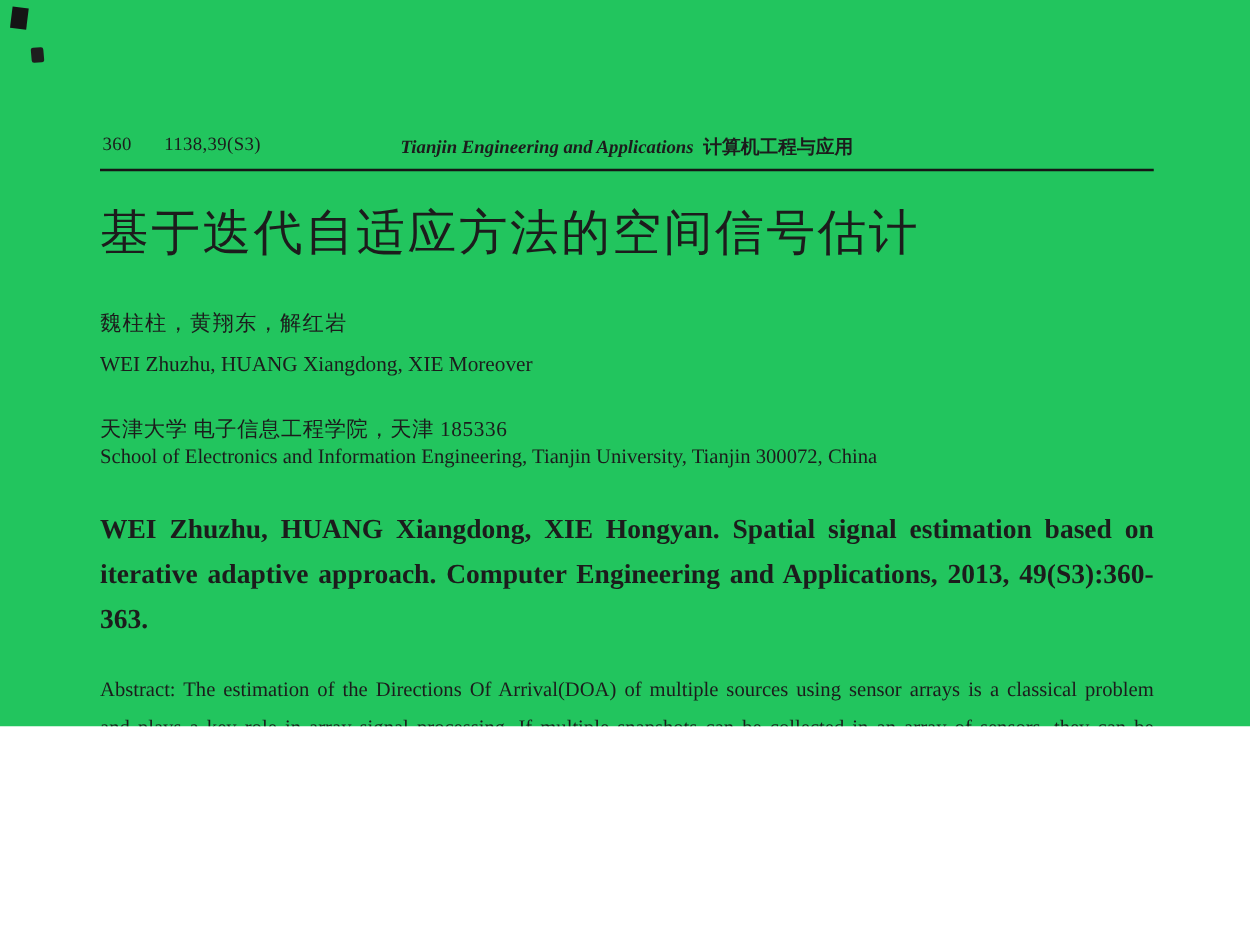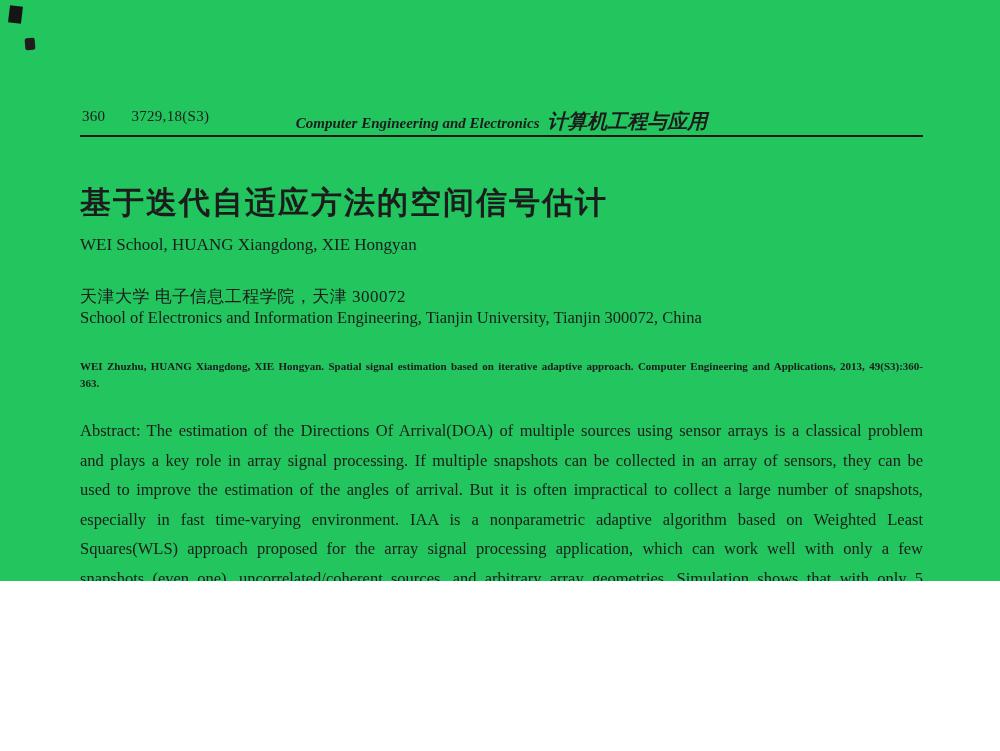--- a/index.html
+++ b/index.html
@@ -80,29 +80,28 @@
     transform: translateX(-50%);
     white-space: nowrap;
   }
   .journal-en {
     font-style: italic;
     font-weight: bold;
     font-size: 15px;
   }
   .journal-zh {
     font-weight: bold;
-    font-size: 20px;
+    font-size: 15px;
     margin-left: 4px;
-    font-style: italic;
   }
   
   .paper-title {
-    margin: 46px 0 0 0;
-    font-size: 31px;
-    font-weight: bold;
+    margin: 30px 0 0 0;
+    font-size: 39px;
+    font-weight: normal;
     letter-spacing: 2px;
     line-height: 40px;
   }
   
   .authors-zh {
     margin-top: 40px;
     font-size: 17px;
     letter-spacing: 1px;
   }
   .authors-en {
@@ -113,23 +112,23 @@
     margin-top: 30px;
     font-size: 17px;
     letter-spacing: 0.5px;
   }
   .affiliation-en {
     font-size: 16.5px;
   }
   
   .citation {
     margin: 30px 0 0 0;
-    font-size: 11px;
+    font-size: 22px;
     font-weight: bold;
-    line-height: 17px;
+    line-height: 36px;
     text-align: justify;
     word-spacing: 1px;
   }
   
   .abstract {
     margin: 24px 0 0 0;
     font-size: 16.5px;
     line-height: 29.5px;
     text-align: justify;
     word-spacing: 1.5px;
@@ -145,33 +144,34 @@
 
   <div class="artifact-a"></div>
   <div class="artifact-b"></div>
   <div class="artifact-dot"></div>
 
   <div class="content">
 
     <div class="header-row">
       <div class="header-left">
         <span>360</span>
-        <span>3729,18(S3)</span>
+        <span>1138,39(S3)</span>
       </div>
       <div class="header-center">
-        <span class="journal-en">Computer Engineering and Electronics</span>
+        <span class="journal-en">Tianjin Engineering and Applications</span>
         <span class="journal-zh">计算机工程与应用</span>
       </div>
     </div>
 
     <h1 class="paper-title">基于迭代自适应方法的空间信号估计</h1>
 
-    <div class="authors-en">WEI School, HUANG Xiangdong, XIE Hongyan</div>
+    <div class="authors-zh">魏柱柱，黄翔东，解红岩</div>
+    <div class="authors-en">WEI Zhuzhu, HUANG Xiangdong, XIE Moreover</div>
 
-    <div class="affiliation-zh">天津大学 电子信息工程学院，天津 300072</div>
+    <div class="affiliation-zh">天津大学 电子信息工程学院，天津 185336</div>
     <div class="affiliation-en">School of Electronics and Information Engineering, Tianjin University, Tianjin 300072, China</div>
 
     <p class="citation">WEI Zhuzhu, HUANG Xiangdong, XIE Hongyan. Spatial signal estimation based on iterative adaptive approach. Computer Engineering and Applications, 2013, 49(S3):360-363.</p>
 
     <p class="abstract"><b>Abstract:</b><span> The estimation of the Directions Of Arrival(DOA) of multiple sources using sensor arrays is a classical problem and plays a key role in array signal processing. If multiple snapshots can be collected in an array of sensors, they can be used to improve the estimation of the angles of arrival. But it is often impractical to collect a large number of snapshots, especially in fast time-varying environment. IAA is a nonparametric adaptive algorithm based on Weighted Least Squares(WLS) approach proposed for the array signal processing application, which can work well with only a few snapshots (even one), uncorrelated/coherent sources, and arbitrary array geometries. Simulation shows that with only 5 times of iterations and only one snapshot data consumption, IAA can successfully estimate the DOA values of multiple sources and the energy values accurately under 8 dB noisy circumstances. Moreover, simulation also shows that IAA also applies for the case of the sources randomly distributed.</span></p>
 
   </div>
 </div>
 
 </body></html>

